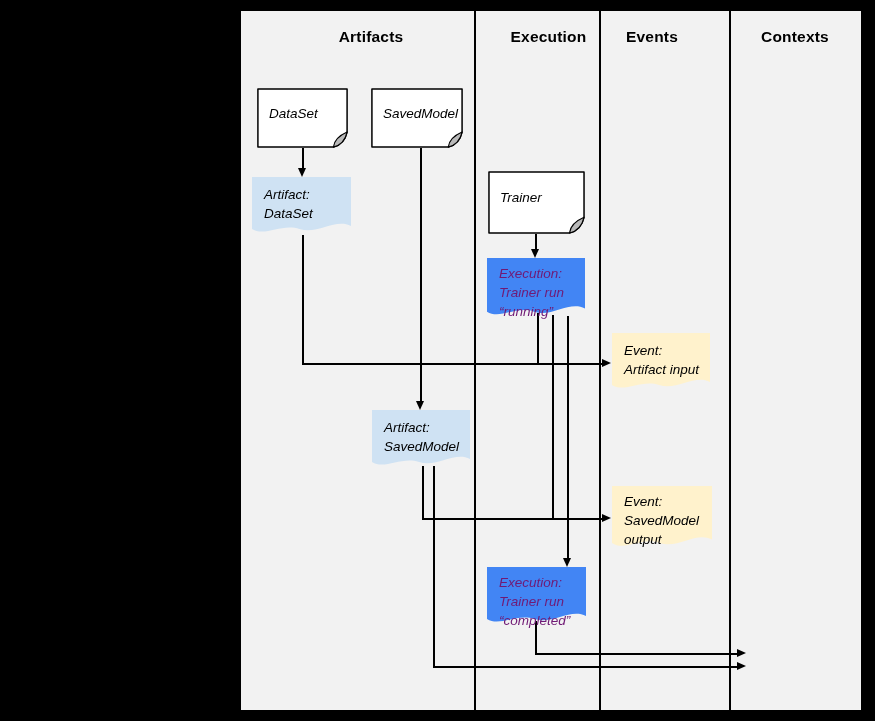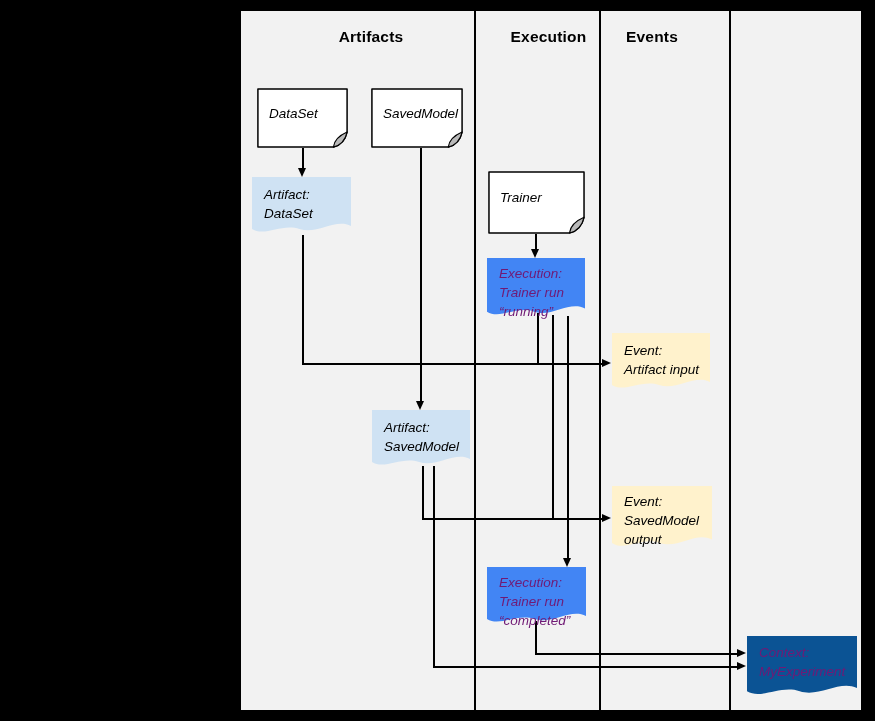--- a/index.html
+++ b/index.html
@@ -55,20 +55,21 @@
 <div class="canvas">
   <div class="panel">
 
     <div class="divider" style="left:233px;"></div>
     <div class="divider" style="left:358px;"></div>
     <div class="divider" style="left:488px;"></div>
 
     <div class="col-header" style="left:0;width:260px;">Artifacts</div>
     <div class="col-header" style="left:233px;width:149px;">Execution</div>
     <div class="col-header" style="left:358px;width:106px;">Events</div>
+    <div class="col-header" style="left:488px;width:132px;">Contexts</div>
 
     <div class="vline" style="left:61px;top:137px;height:23px;"></div>
     <div class="arrow-down" style="left:57px;top:157px;"></div>
 
     <div class="vline" style="left:61px;top:224px;height:128px;"></div>
     <div class="hline" style="left:61px;top:352px;width:301px;"></div>
     <div class="arrow-right" style="left:361px;top:348px;"></div>
 
     <div class="vline" style="left:179px;top:137px;height:255px;"></div>
     <div class="arrow-down" style="left:175px;top:390px;"></div>
@@ -179,24 +180,15 @@
       <svg viewBox="0 0 100 64" preserveAspectRatio="none">
         <path class="wave-event" d="M0 0 H100 V49 C84 41 66 58 48 52 C30 46 13 60 0 52 Z"></path>
       </svg>
       <div class="txt" style="top:6px;">
         <span>Event:</span>
         <span>SavedModel</span>
         <span>output</span>
       </div>
     </div>
 
-    <div class="node light-text" style="left:506px;top:625px;width:110px;height:68px;">
-      <svg viewBox="0 0 100 64" preserveAspectRatio="none">
-        <path class="wave-context" d="M0 0 H100 V49 C84 41 66 58 48 52 C30 46 13 60 0 52 Z"></path>
-      </svg>
-      <div class="txt" style="top:7px;">
-        <span>Context:</span>
-        <span>MyExperiment</span>
-      </div>
-    </div>
 
   </div>
 </div>
 
 </body></html>

